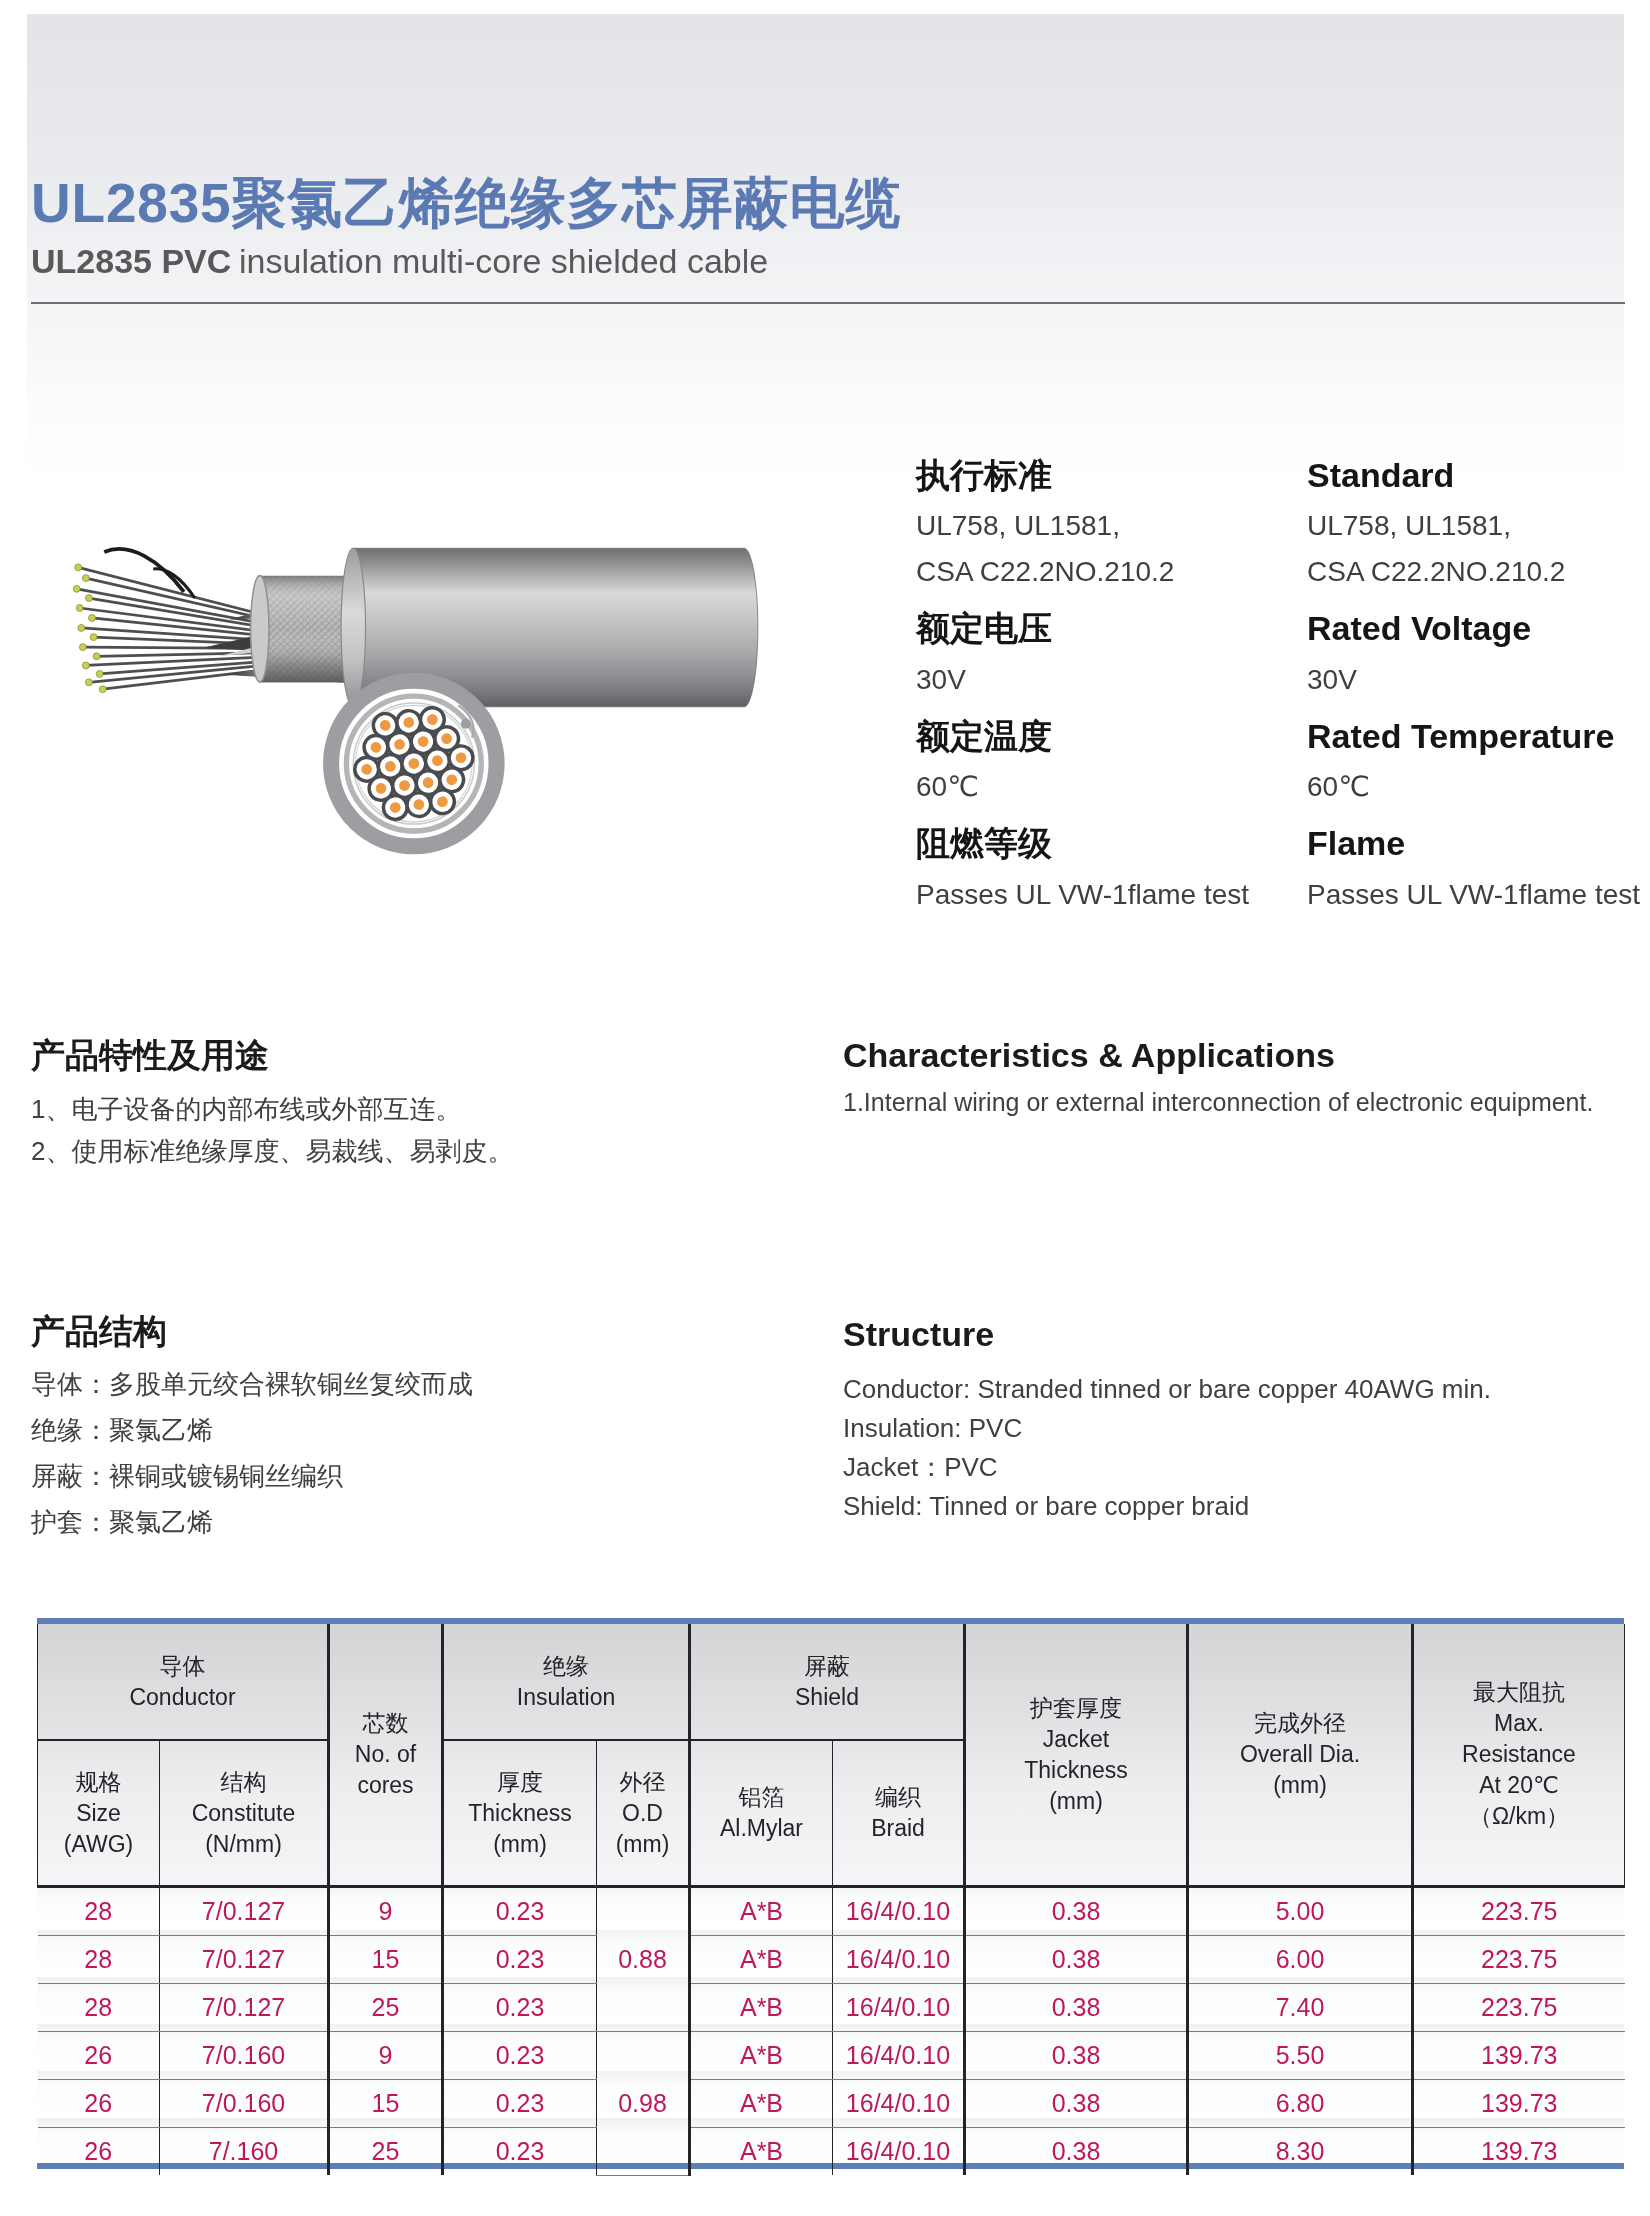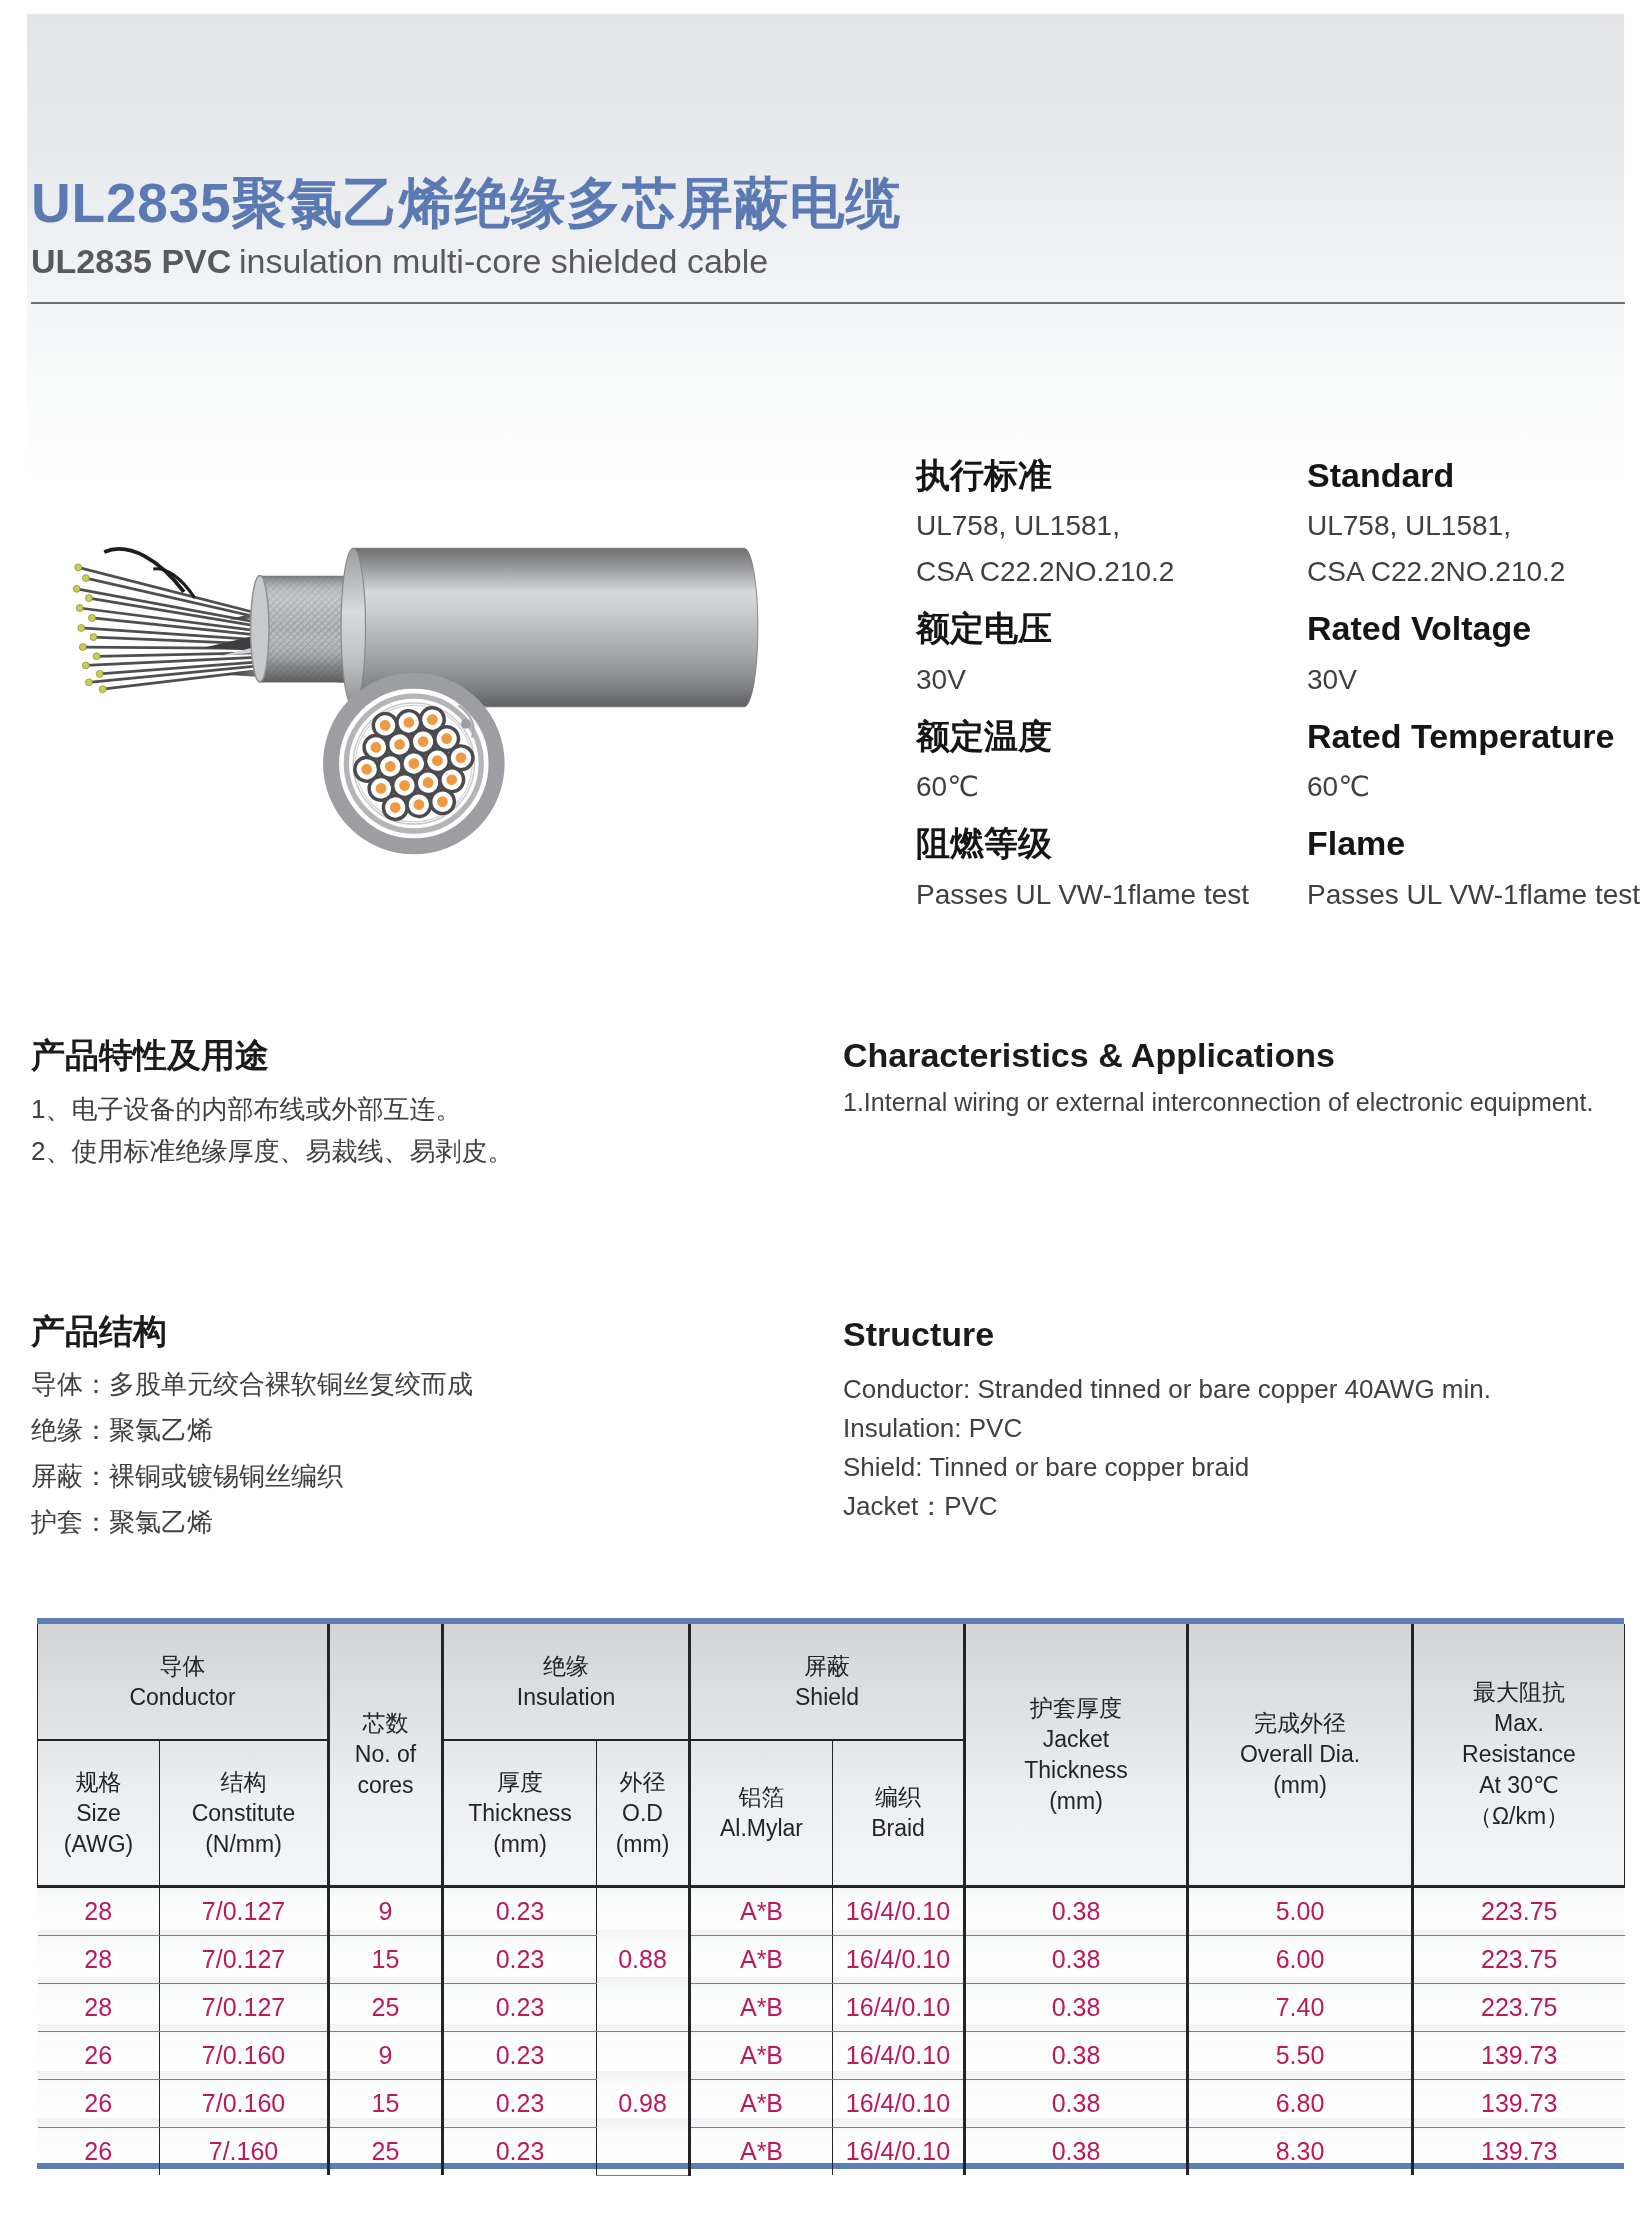--- a/index.html
+++ b/index.html
@@ -283,22 +283,22 @@
       <div class="sec-item">绝缘：聚氯乙烯</div>
       <div class="sec-item">屏蔽：裸铜或镀锡铜丝编织</div>
       <div class="sec-item">护套：聚氯乙烯</div>
     </div>
   </div>
   <div class="section struct-en">
     <h2 class="sec-title">Structure</h2>
     <div class="sec-items">
       <div class="sec-item">Conductor: Stranded tinned or bare copper 40AWG min.</div>
       <div class="sec-item">Insulation: PVC</div>
+      <div class="sec-item">Jacket：PVC</div>
       <div class="sec-item">Shield: Tinned or bare copper braid</div>
-      <div class="sec-item">Jacket：PVC</div>
     </div>
   </div>
 
   <div class="table-bg-head"></div>
   <div class="table-bg-body"></div>
   <div class="blue-bar bar-top"></div>
   <div class="blue-bar bar-bottom"></div>
 
   <table class="spec-table">
     <colgroup>
@@ -340,21 +340,21 @@
         </th>
         <th rowspan="2" class="br-thick">
           <div>完成外径</div>
           <div>Overall Dia.</div>
           <div>(mm)</div>
         </th>
         <th rowspan="2" class="br-outer">
           <div>最大阻抗</div>
           <div>Max.</div>
           <div>Resistance</div>
-          <div>At 30℃</div>
+          <div>At 20℃</div>
           <div>（Ω/km）</div>
         </th>
       </tr>
       <tr class="h-sub">
         <th class="bl-outer br-thin">
           <div>规格</div>
           <div>Size</div>
           <div>(AWG)</div>
         </th>
         <th class="br-thick">

